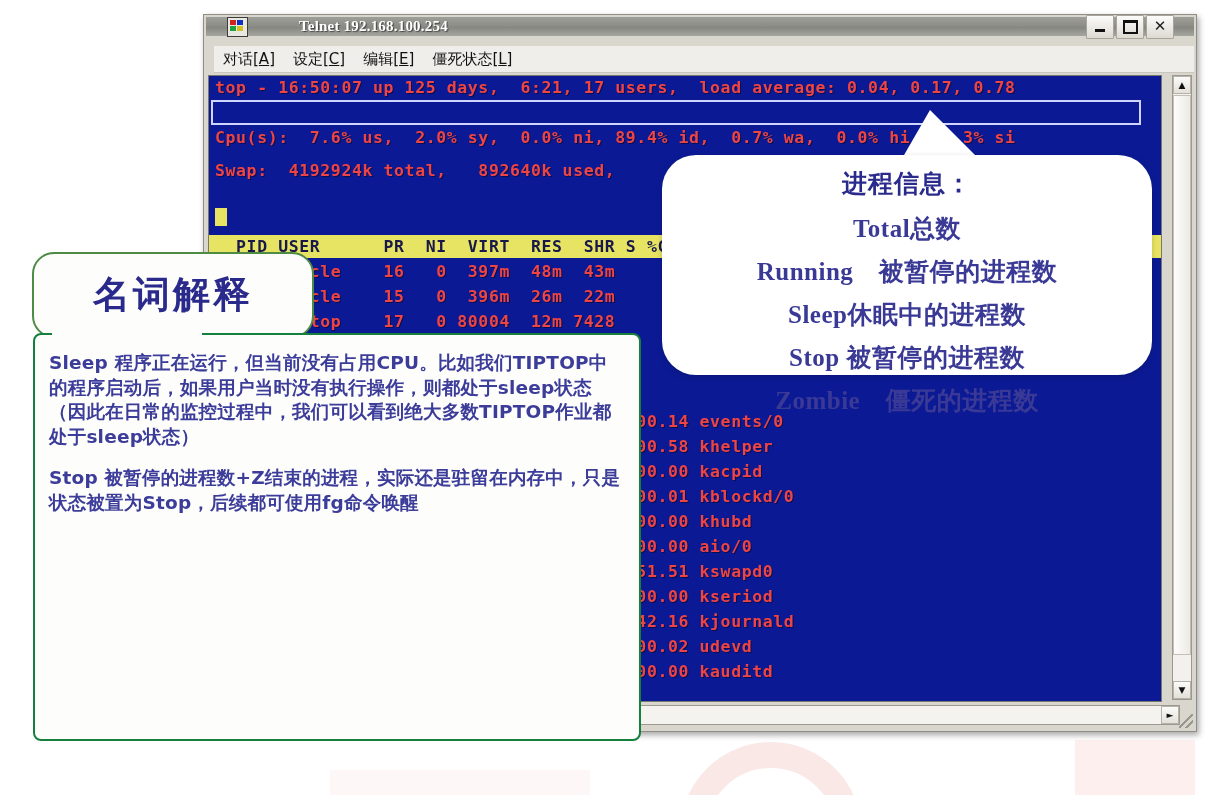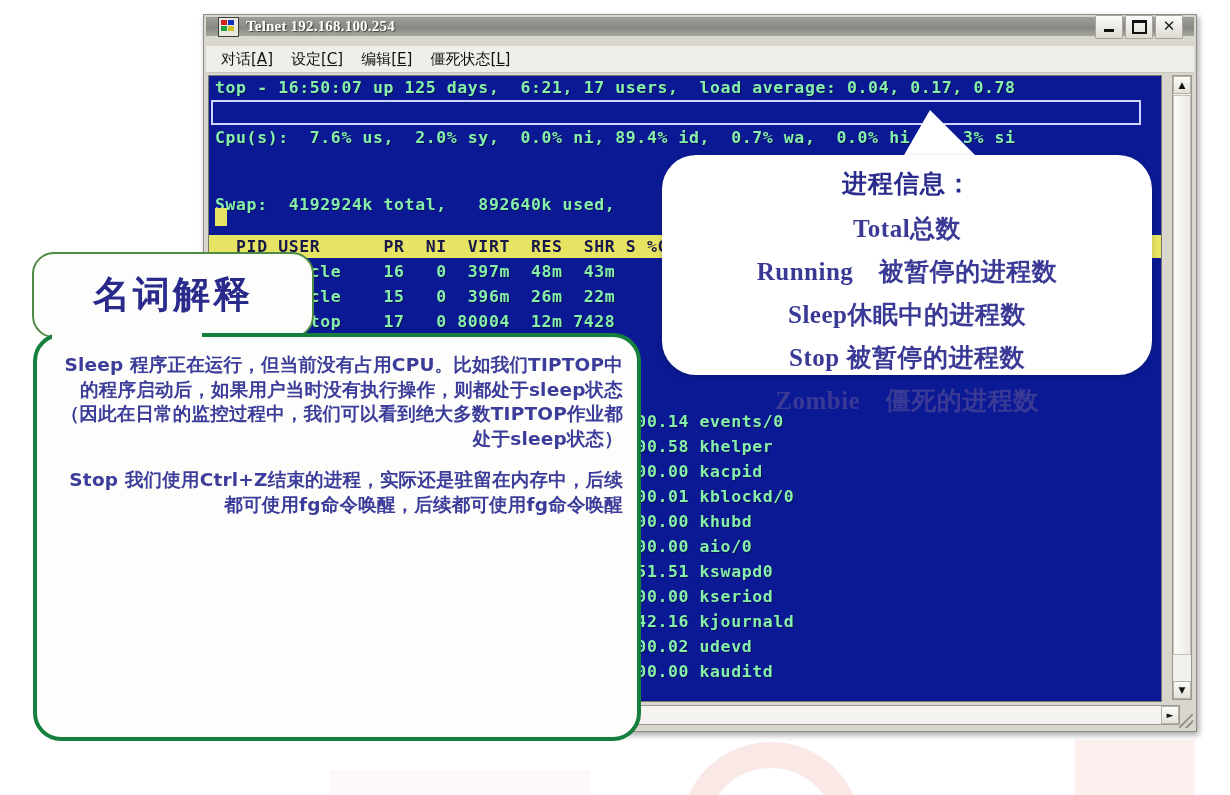--- a/index.html
+++ b/index.html
@@ -52,21 +52,22 @@
 
   
   #title-bar {
     position: absolute;
     left: 2px; top: 2px;
     right: 2px;
     height: 19px;
     background: linear-gradient(to bottom, #9f9f99 0%, #8e8e88 45%, #878781 55%, #a6a6a0 100%);
     display: flex;
     align-items: center;
-    padding: 0 8px;
+    padding: 0 17px;
+    gap: 44px;
   }
   #app-icon {
     width: 19px; height: 18px;
     margin-left: 4px; margin-right: 7px;
     background: #e8e8e0;
     border: 1px solid #3c3c3c;
     position: relative;
     flex: none;
   }
   #app-icon::before {
@@ -111,27 +112,26 @@
   .win-btn .glyph-max {
     display: block; width: 11px; height: 9px; border: 2px solid #111; border-top-width: 3px;
   }
   .win-btn .glyph-close {
     font-weight: bold; font-size: 15px; line-height: 1; font-family: "DejaVu Sans", sans-serif;
   }
 
   
   #menu-bar {
     position: absolute;
-    left: 2px; top: 31px;
+    left: 10px; top: 31px;
     right: 2px;
     height: 26px;
     background: #efeeea;
     display: flex;
     align-items: center;
-    padding-left: 6px;
     border-bottom: 1px solid #c9c6bf;
   }
   .menu-item {
     font-size: 15px;
     color: #121212;
     padding: 1px 9px;
     font-family: "DejaVu Sans", "Liberation Sans", sans-serif;
     white-space: nowrap;
   }
   .menu-item .mnemonic { text-decoration: underline; }
@@ -143,21 +143,21 @@
     width: 952px; height: 625px;
     background: #0b1a94;
     overflow: hidden;
     font-family: "DejaVu Sans Mono", monospace;
     border: 1px solid #787770;
   }
   .term-line {
     position: absolute;
     left: 6px;
     white-space: pre;
-    color: #86efac;
+    color: #ef4444;
     font-size: 16.5px;
     font-weight: bold;
     letter-spacing: 0.6px;
     font-family: "DejaVu Sans Mono", monospace;
     text-shadow: 1px 1px 0px rgba(0,0,0,0.45);
   }
   #highlight-box {
     position: absolute;
     left: 2px; top: 24px;
     width: 930px; height: 25px;
@@ -301,25 +301,25 @@
     color: #2a2a8c;
     letter-spacing: 3px;
   }
 
   
   #callout-term-body {
     position: absolute;
     left: 33px; top: 333px;
     width: 608px; height: 408px;
     background: #fdfdfb;
-    border: 4px solid #15803d;
-    border-radius: 28px;
+    border: 2px solid #15803d;
+    border-radius: 8px;
     box-sizing: border-box;
     padding: 16px 14px 10px 14px;
-    text-align: right;
+    text-align: left;
     overflow: hidden;
   }
   .tb-para {
     font-family: "DejaVu Sans", "Liberation Sans", sans-serif;
     font-size: 18.5px;
     font-weight: bold;
     color: #3c3c9a;
     line-height: 1.33;
     letter-spacing: 0.2px;
     margin: 0;
@@ -364,21 +364,21 @@
     <div id="menu-bar">
       <div class="menu-item"><span>对话[</span><span class="mnemonic">A</span><span>]</span></div>
       <div class="menu-item"><span>设定[</span><span class="mnemonic">C</span><span>]</span></div>
       <div class="menu-item"><span>编辑[</span><span class="mnemonic">E</span><span>]</span></div>
       <div class="menu-item"><span>僵死状态[</span><span class="mnemonic">L</span><span>]</span></div>
     </div>
 
     <div id="terminal">
       <div class="term-line" style="top:2px">top - 16:50:07 up 125 days,  6:21, 17 users,  load average: 0.04, 0.17, 0.78</div>
       <div class="term-line" style="top:52px">Cpu(s):  7.6% us,  2.0% sy,  0.0% ni, 89.4% id,  0.7% wa,  0.0% hi,  0.3% si</div>
-      <div class="term-line" style="top:119px">Swap:  4192924k total,   892640k used,</div>
+      <div class="term-line" style="top:85px">Swap:  4192924k total,   892640k used,</div>
 
       <div id="highlight-box"></div>
       <div id="cursor-block"></div>
 
       <div id="pid-header">  PID USER      PR  NI  VIRT  RES  SHR S %CPU %MEM    TIME+  COMMAND</div>
       <div id="yellow-sliver"></div>
 
       <div class="term-line" style="top:186px">      oracle    16   0  397m  48m  43m</div>
       <div class="term-line" style="top:211px">      oracle    15   0  396m  26m  22m</div>
       <div class="term-line" style="top:236px">      tintop    17   0 80004  12m 7428</div>
@@ -421,18 +421,18 @@
     <div class="pc-line">Zombie　僵死的进程数</div>
   </div>
 
   <div id="callout-term-title">
     <div class="tt-text">名词解释</div>
   </div>
 
   <div id="callout-term-body">
     <p class="tb-para">Sleep 程序正在运行，但当前没有占用CPU。比如我们TIPTOP中的程序启动后，如果用户当时没有执行操作，则都处于sleep状态（因此在日常的监控过程中，我们可以看到绝大多数TIPTOP作业都处于sleep状态）</p>
     <div class="tb-gap"></div>
-    <p class="tb-para">Stop 我们使用Ctrl+Z结束的进程，实际还是驻留在内存中，后续都可使用fg命令唤醒，后续都可使用fg命令唤醒</p>
+    <p class="tb-para">Stop 被暂停的进程数+Z结束的进程，实际还是驻留在内存中，只是状态被置为Stop，后续都可使用fg命令唤醒</p>
     <div class="tb-gap"></div>
   </div>
   <div id="bubble-joint"></div>
 
 </div>
 
 </body></html>

